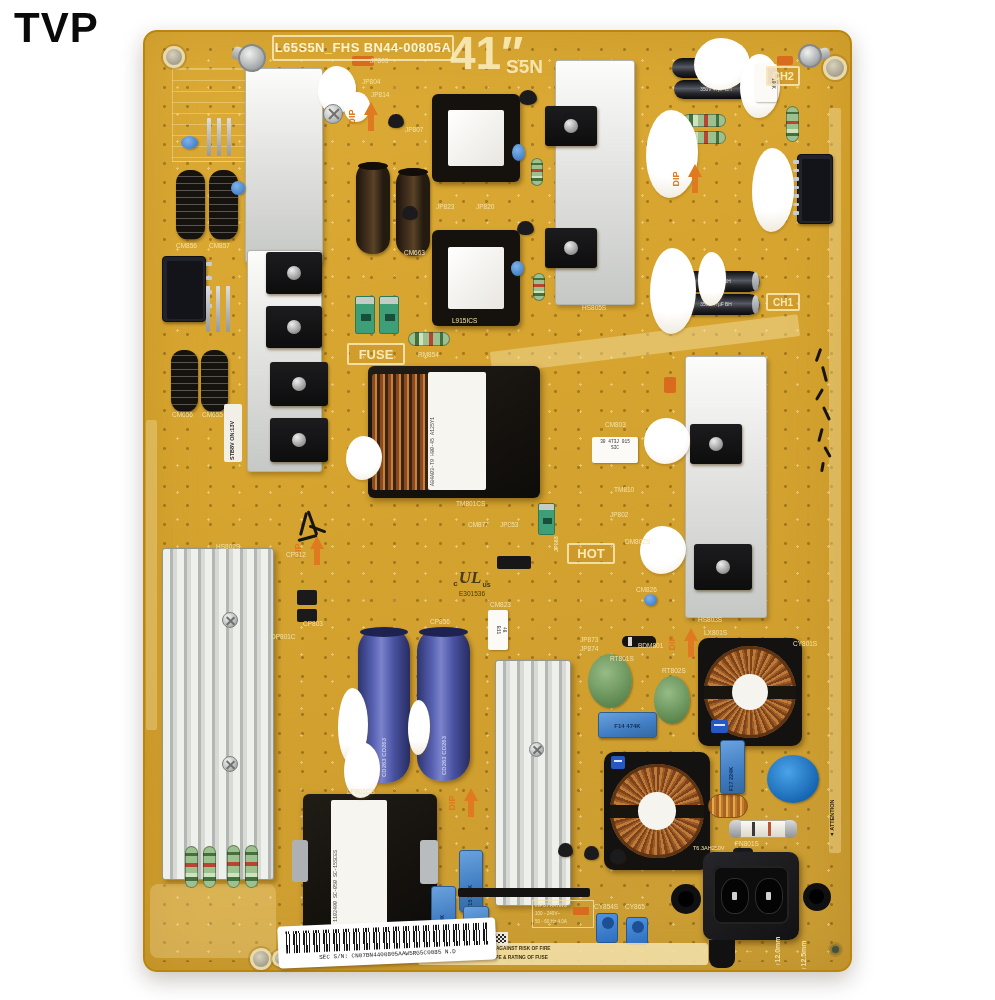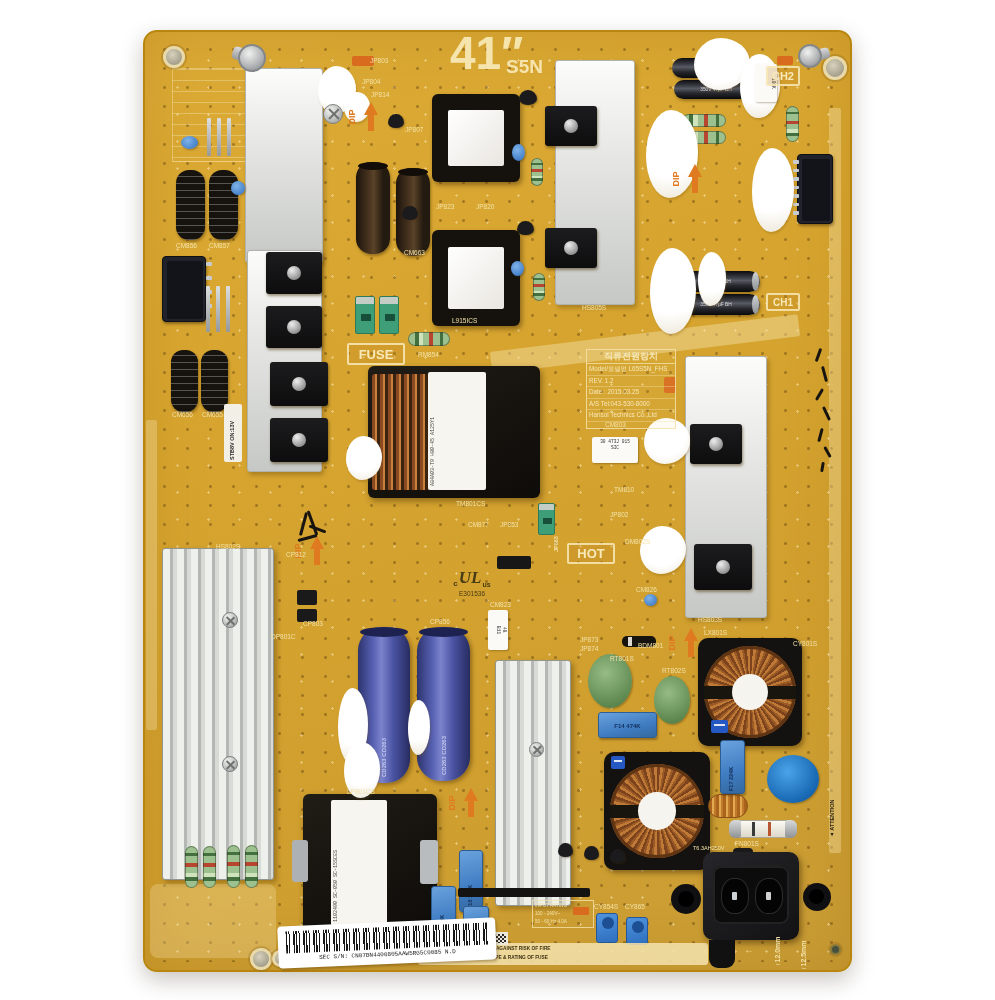--- a/index.html
+++ b/index.html
@@ -37,20 +37,21 @@
   .bcs{position:absolute;left:8px;top:5px;right:8px;height:22px;
        background:repeating-linear-gradient(90deg,#151515 0 1.5px,#fff 1.5px 3px,#151515 3px 4px,
                   #fff 4px 7.5px,#151515 7.5px 9px,#fff 9px 10px);}
   .bct{position:absolute;left:0;right:0;top:29px;text-align:center;color:#222;
        font:6px/8px "Liberation Mono",monospace;}
 </style>
 </head>
 <body>
 
 <div class="scene">
+  <div class="watermark">TVP</div>
   <div id="board"></div>
   <div id="layer">
       <div class="el" style="left: 490px; top: 333px; width: 310px; height: 22px; background: rgba(244, 226, 168, 0.45); border-radius: 2px; transform: rotate(-7deg);"></div>
       <div class="el" style="left: 829px; top: 108px; width: 12px; height: 745px; background: rgba(244, 226, 168, 0.4); border-radius: 2px;"></div>
       <div class="el" style="left: 150px; top: 884px; width: 126px; height: 74px; background: rgba(244, 226, 168, 0.3); border-radius: 8px;"></div>
       <div class="el" style="left: 146px; top: 420px; width: 11px; height: 310px; background: rgba(244, 226, 168, 0.35); border-radius: 2px;"></div>
       <div class="el" style="left: 172px; top: 68px; width: 92px; height: 94px; border: 1px solid rgba(244, 226, 168, 0.55); opacity: 0.85; background: repeating-linear-gradient(rgba(244, 226, 168, 0.5) 0px, rgba(244, 226, 168, 0.5) 1px, transparent 1px, transparent 11px);"></div>
       <div class="el slab" style="left: 245px; top: 68px; width: 78px; height: 195px;"></div>
       <div class="el slab" style="left: 247px; top: 250px; width: 75px; height: 222px;"></div>
       <div class="el slab" style="left: 555px; top: 60px; width: 80px; height: 245px;"></div>
@@ -326,28 +327,21 @@
         <div style="position: absolute; left: 16px; top: 0px; width: 24px; height: 24px; border-radius: 50%; border: 2px solid rgb(133, 136, 138); background: radial-gradient(circle at 38% 32%, rgb(240, 241, 239), rgb(169, 172, 174) 65%, rgb(127, 130, 132));"></div>
       </div>
       <div class="el" style="left: 806px; top: 44px;">
         <div style="position: absolute; left: -2px; top: 6px; width: 26px; height: 11px; background: linear-gradient(rgb(217, 219, 220), rgb(151, 153, 155)); border-radius: 4px; transform: rotate(-15deg);"></div>
         <div style="position: absolute; left: -8px; top: 0px; width: 20px; height: 20px; border-radius: 50%; border: 2px solid rgb(133, 136, 138); background: radial-gradient(circle at 38% 32%, rgb(240, 241, 239), rgb(169, 172, 174) 65%, rgb(127, 130, 132));"></div>
       </div>
       <div class="el" style="left: 766px; top: 66px; width: 34px; height: 20px; border: 2px solid rgba(248, 233, 185, 0.85); color: rgb(248, 233, 185); text-align: center; border-radius: 2px; background: rgba(190, 130, 30, 0.25); font: bold 11px / 17px &quot;Liberation Sans&quot;, sans-serif;">CH2</div>
       <div class="el" style="left: 766px; top: 293px; width: 34px; height: 18px; border: 2px solid rgba(248, 233, 185, 0.85); color: rgb(248, 233, 185); text-align: center; border-radius: 2px; background: rgba(190, 130, 30, 0.25); font: bold 10px / 15px &quot;Liberation Sans&quot;, sans-serif;">CH1</div>
       <div class="el" style="left: 347px; top: 343px; width: 58px; height: 22px; border: 2px solid rgba(248, 233, 185, 0.85); color: rgb(248, 233, 185); text-align: center; border-radius: 2px; background: rgba(190, 130, 30, 0.25); font: bold 13px / 19px &quot;Liberation Sans&quot;, sans-serif;">FUSE</div>
       <div class="el" style="left: 567px; top: 543px; width: 48px; height: 21px; border: 2px solid rgba(248, 233, 185, 0.85); color: rgb(248, 233, 185); text-align: center; border-radius: 2px; background: rgba(190, 130, 30, 0.25); font: bold 13px / 18px &quot;Liberation Sans&quot;, sans-serif;">HOT</div>
-      <div class="el infobox" style="left: 586px; top: 349px; width: 90px; height: 80px;">
-        <div class="ib-t">직류전원장치</div>
-        <div class="ib-r">Model/모델명 L65S5N_FHS</div>
-        <div class="ib-r">REV.  1.2</div>
-        <div class="ib-r">Date : 2015.03.25</div>
-        <div class="ib-r">A/S Tel:043-530-8000</div>
-        <div class="ib-r">Hansol Technics Co.,Ltd</div>
-      </div>
+      <div class="el titlebox" style="left: 272px; top: 35px; width: 182px; height: 26px;">L65S5N_FHS BN44-00805A</div>
       <div class="el" style="left: 450px; top: 26px; color: rgba(248, 233, 185, 0.92); white-space: nowrap; font: bold 46px &quot;Liberation Sans&quot;, sans-serif;">41″</div>
       <div class="el" style="left: 506px; top: 56px; color: rgba(248, 233, 185, 0.92); white-space: nowrap; font: bold 19px &quot;Liberation Sans&quot;, sans-serif;">S5N</div>
       <div class="el" style="left: 370px; top: 57px; color: rgb(242, 225, 166); white-space: nowrap; font: 6.5px &quot;Liberation Sans&quot;, sans-serif;">JP803</div>
       <div class="el" style="left: 362px; top: 78px; color: rgb(242, 225, 166); white-space: nowrap; font: 6.5px &quot;Liberation Sans&quot;, sans-serif;">JP804</div>
       <div class="el" style="left: 371px; top: 91px; color: rgb(242, 225, 166); white-space: nowrap; font: 6.5px &quot;Liberation Sans&quot;, sans-serif;">JP814</div>
       <div class="el" style="left: 405px; top: 126px; color: rgb(242, 225, 166); white-space: nowrap; font: 6.5px &quot;Liberation Sans&quot;, sans-serif;">JP807</div>
       <div class="el" style="left: 404px; top: 249px; color: rgb(242, 225, 166); white-space: nowrap; font: 6.5px &quot;Liberation Sans&quot;, sans-serif;">CM663</div>
       <div class="el" style="left: 436px; top: 203px; color: rgb(242, 225, 166); white-space: nowrap; font: 6.5px &quot;Liberation Sans&quot;, sans-serif;">JP823</div>
       <div class="el" style="left: 476px; top: 203px; color: rgb(242, 225, 166); white-space: nowrap; font: 6.5px &quot;Liberation Sans&quot;, sans-serif;">JP820</div>
       <div class="el" style="left: 452px; top: 317px; color: rgb(242, 225, 166); white-space: nowrap; font: 6.5px &quot;Liberation Sans&quot;, sans-serif;">L915ICS</div>

